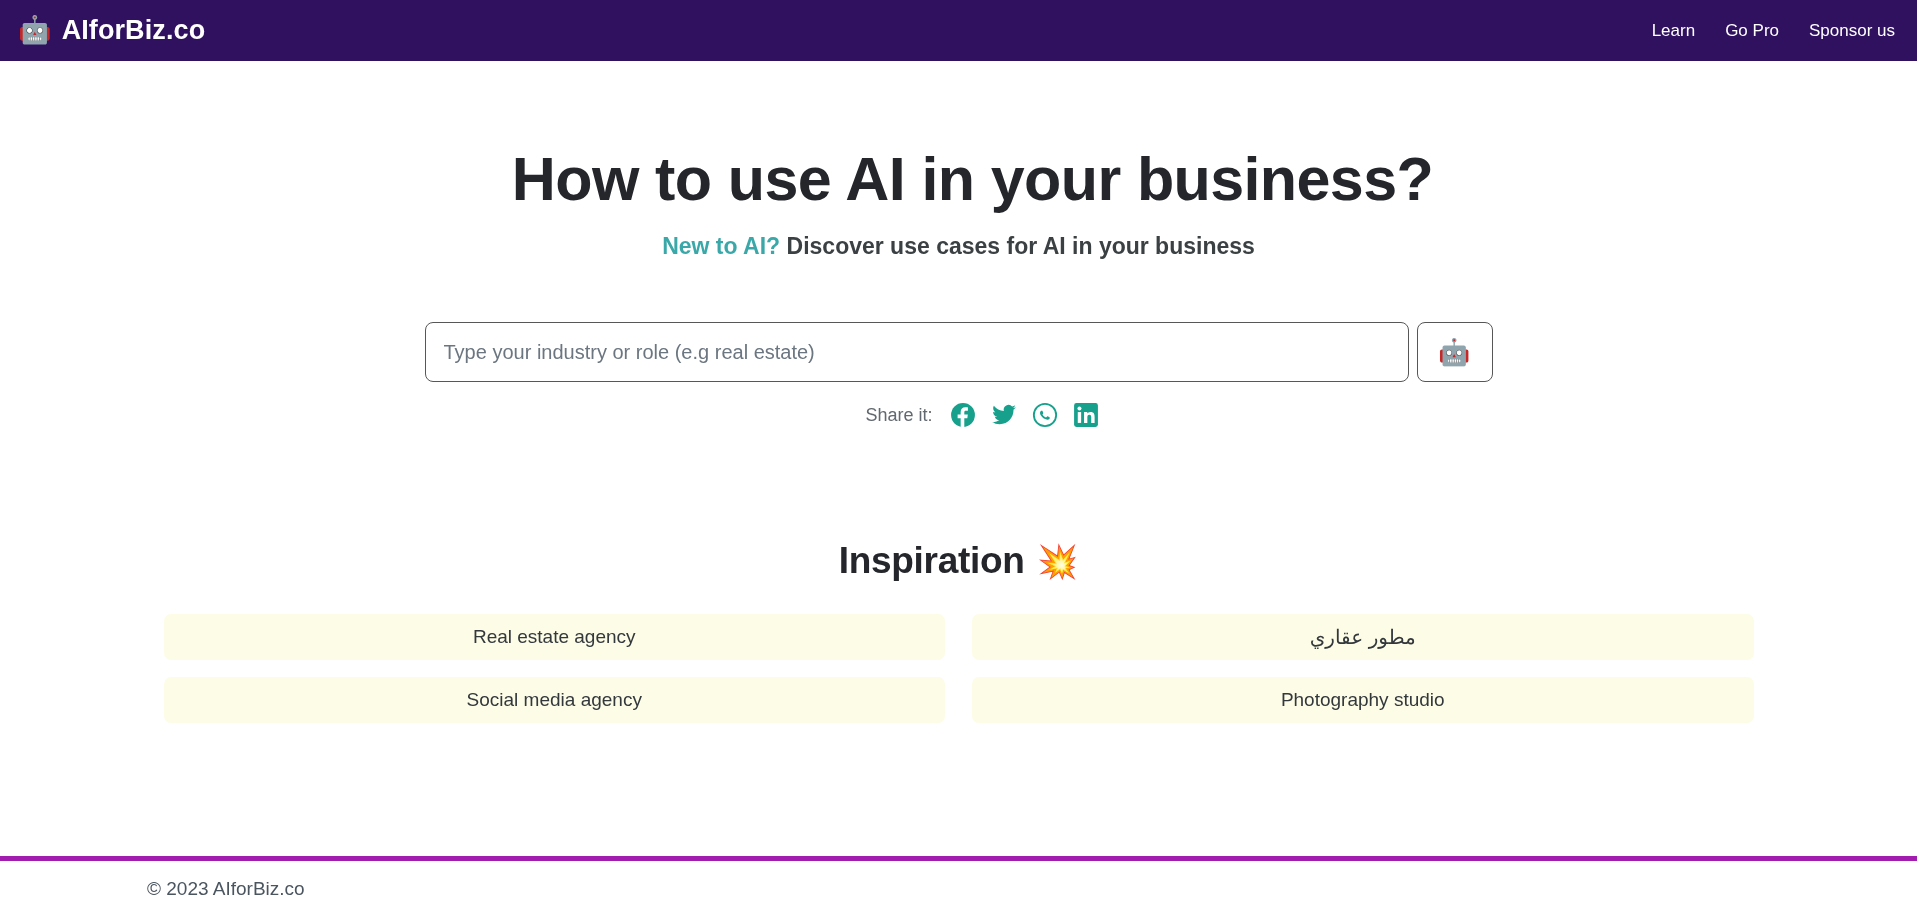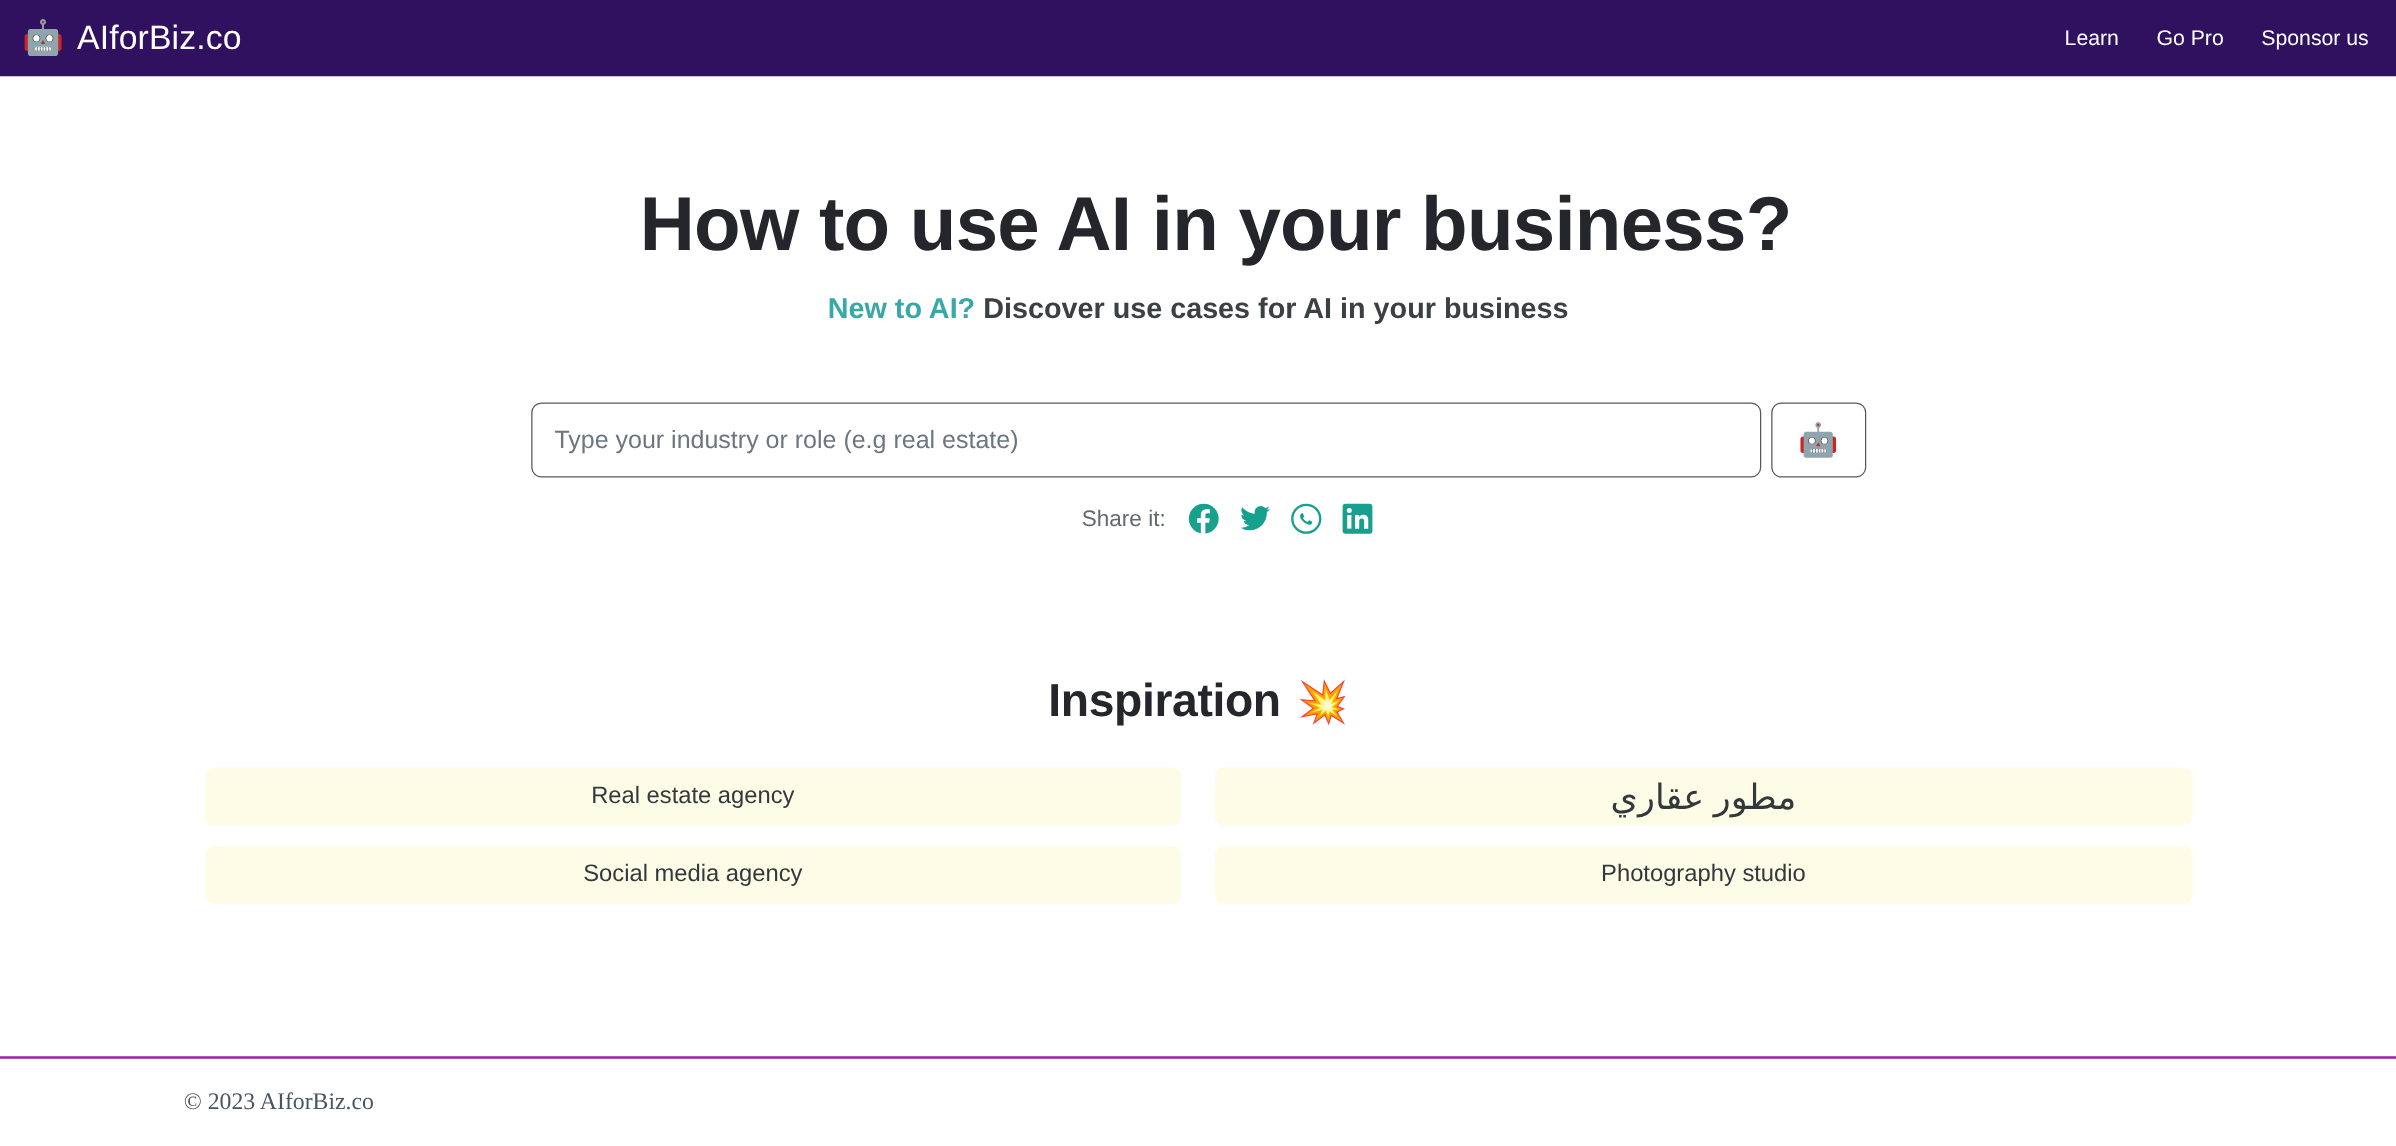--- a/index.html
+++ b/index.html
@@ -28,21 +28,21 @@
     text-decoration: none;
   }
   .brand-logo {
     font-size: 27px;
     line-height: 1;
     display: inline-block;
   }
   .brand-name {
     color: #ffffff;
     font-size: 27px;
-    font-weight: 400;
+    font-weight: 700;
     letter-spacing: .1px;
   }
   .nav-links {
     display: flex;
     align-items: center;
     gap: 30px;
     text-align: center;
   }
   .nav-link {
     color: #ffffff;
@@ -164,34 +164,33 @@
     background: #FDFCE6;
     border-radius: 7px;
     height: 46px;
     display: flex;
     align-items: center;
     justify-content: center;
     font-size: 19px;
     color: #33383d;
     cursor: pointer;
   }
-  .card[dir="rtl"] { font-size: 28px; }
+  .card[dir="rtl"] { font-size: 20px; }
 
   
   .footer {
     position: absolute;
     left: 0;
     bottom: 0;
     width: 1917px;
-    height: 72px;
-    border-top: 2px solid #a21caf;
+    height: 61px;
+    border-top: 5px solid #a21caf;
     display: flex;
     align-items: center;
     padding-left: 147px;
-    font-family: Liberation Serif, serif;
   }
   .footer-text {
     font-size: 19px;
     color: #4a5560;
   }
 </style>
 </head>
 <body>
 
 <div class="navbar">

